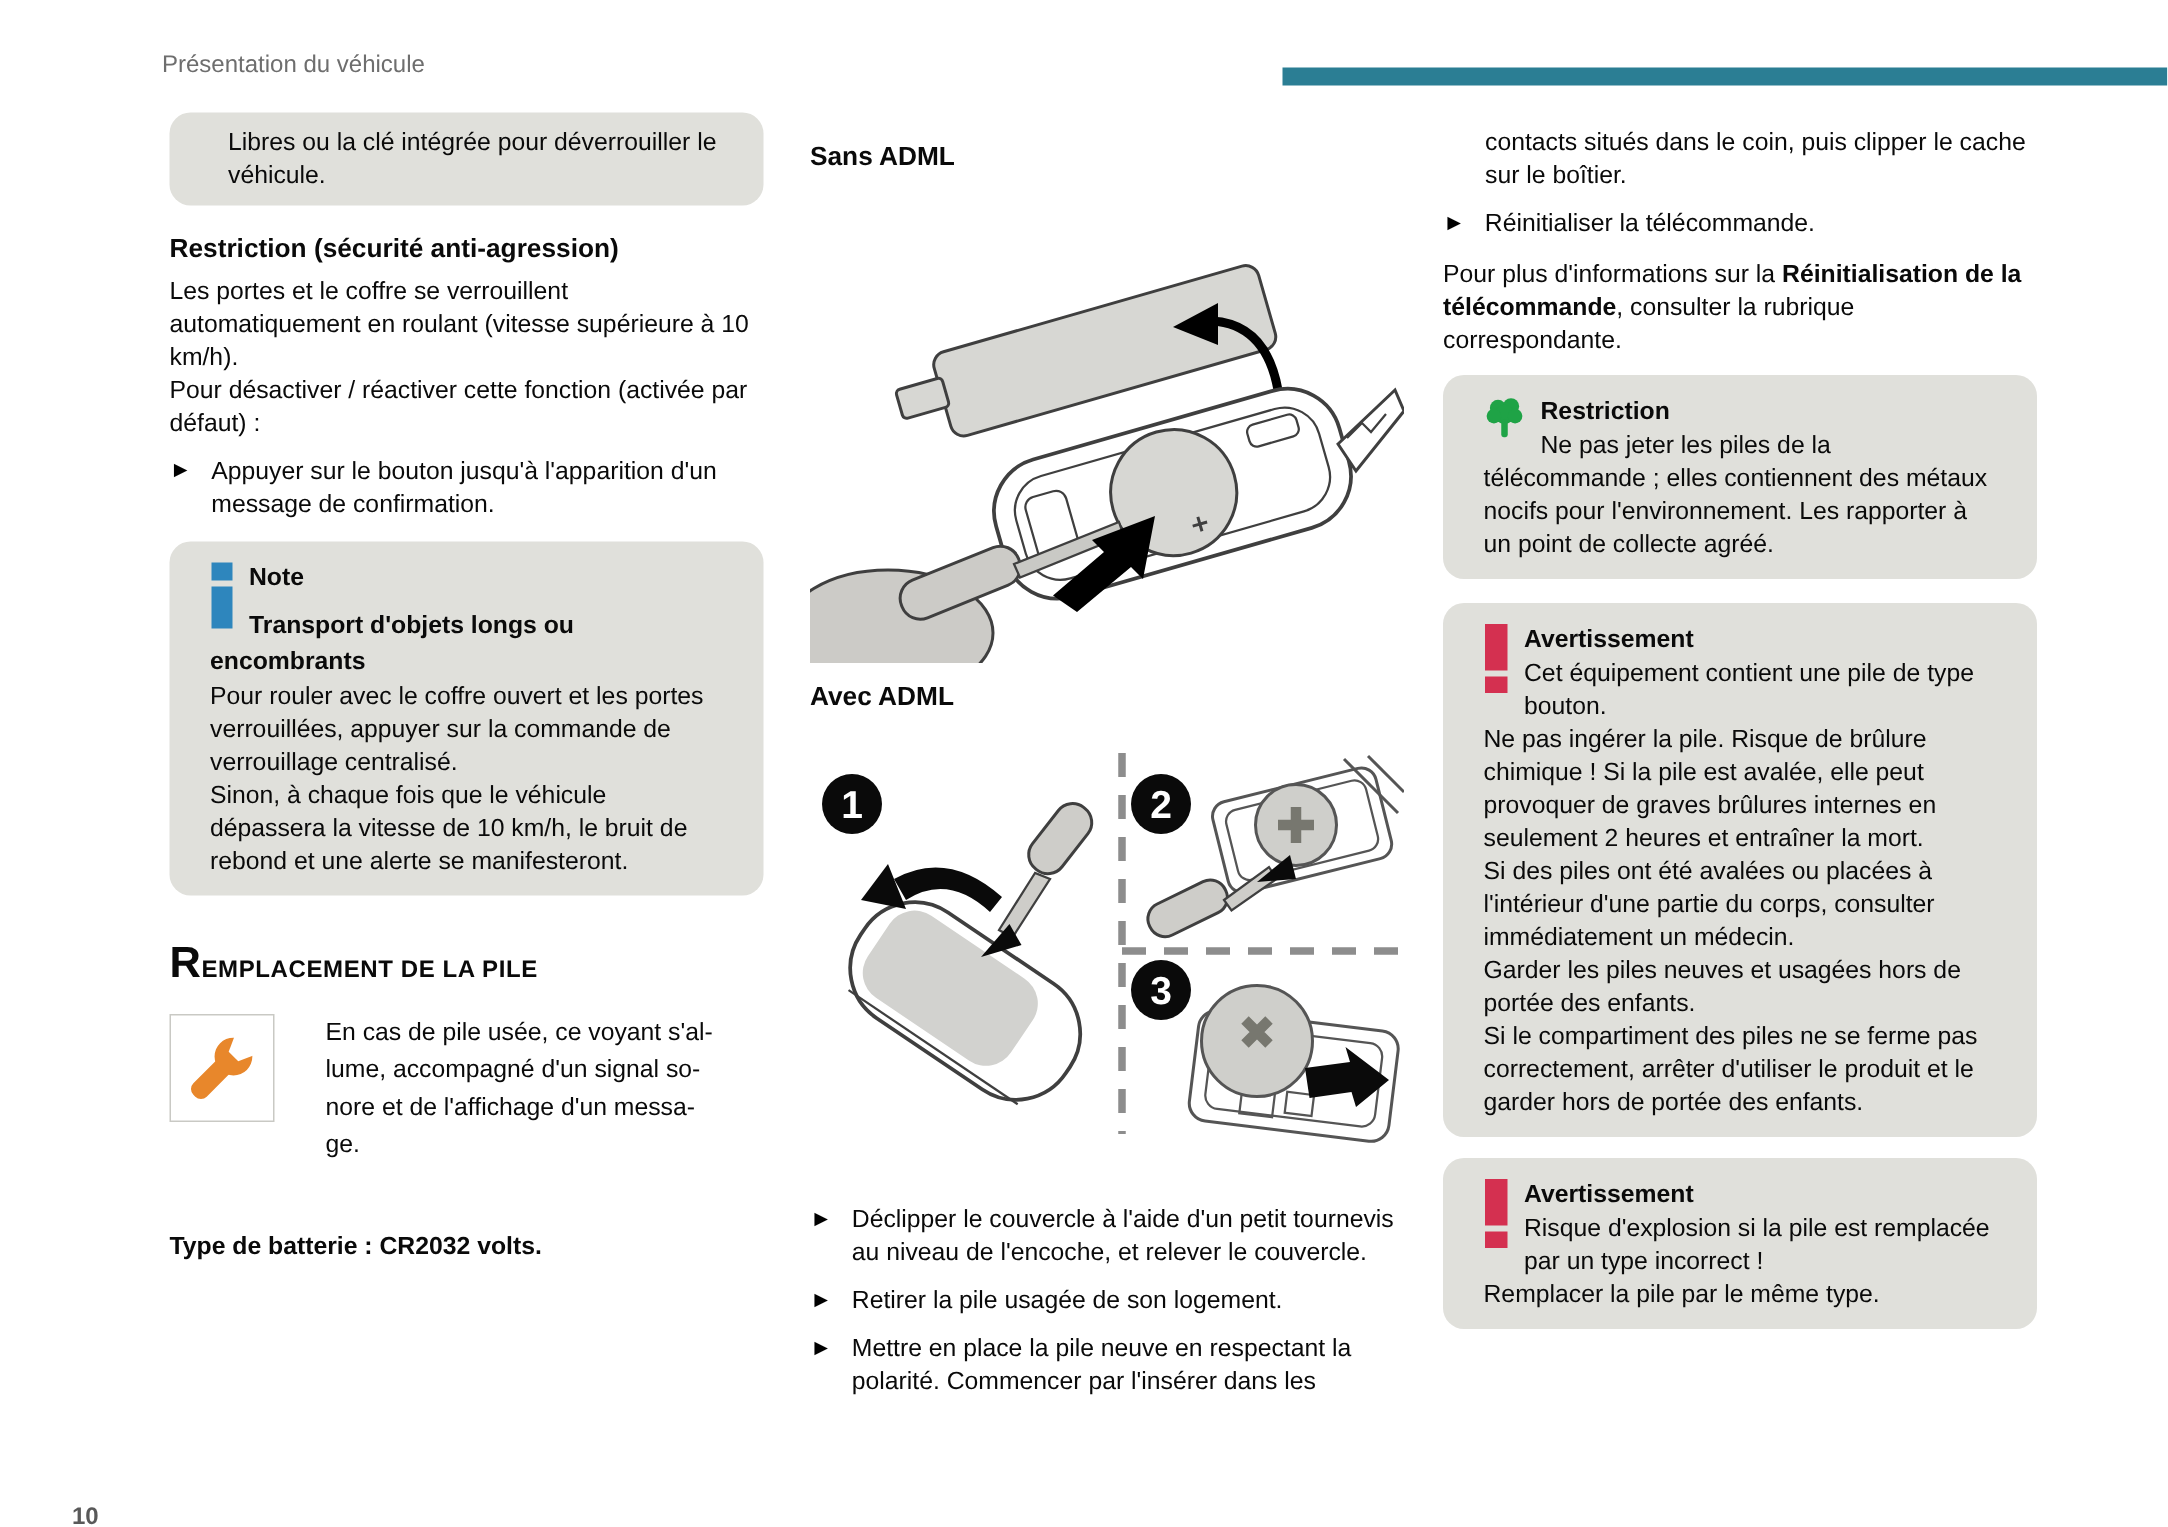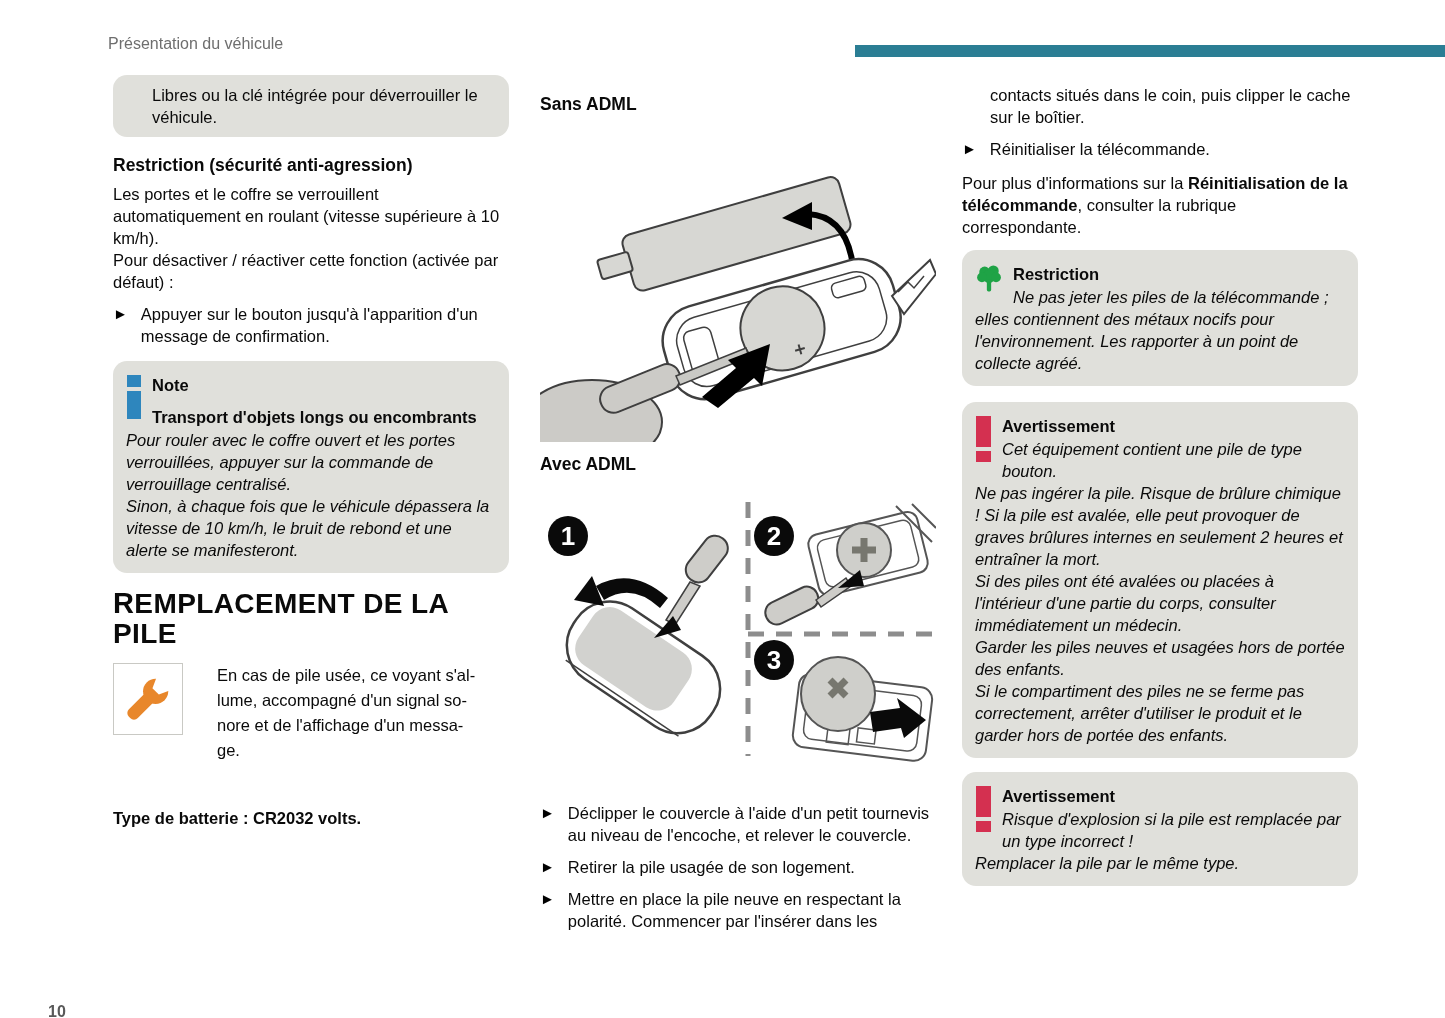--- a/index.html
+++ b/index.html
@@ -7,34 +7,34 @@
         font-family:"Liberation Sans",sans-serif;color:#0a0a0a;
         font-size:16.5px;line-height:22px;}
   .hdr{position:absolute;left:108px;top:33px;font-size:16px;color:#6e6e6e;}
   .tealbar{position:absolute;left:855px;top:45px;width:590px;height:12px;background:#2b7e94;}
   .pageno{position:absolute;left:48px;top:1001px;font-weight:bold;font-size:16px;color:#595959;}
   .col{position:absolute;width:396px;}
   .col-left{left:113px;top:75px;}
   .col-mid{left:540px;top:92px;}
   .col-right{left:962px;top:84px;}
   p{margin:0;}
-  .gbox{background:#e0e0db;border-radius:14px;padding:12px 13px;}
+  .gbox{background:#e0e0db;border-radius:14px;padding:12px 27px;}
   .carrybox{padding:9px 14px 9px 39px;}
   .h-bold{font-weight:bold;font-size:17.5px;line-height:24px;}
   .mt6{margin-top:6px}.mt10{margin-top:10px}.mt12{margin-top:12px}
   .mt14{margin-top:14px}.mt16{margin-top:16px}
   .bullet{display:flex;gap:13px;margin-top:10px;}
   .bullet .arr{flex:0 0 auto;font-size:15px;line-height:22px;color:#000;}
   .bullet .btxt{flex:1;}
-  .section-h{margin-top:15px;font-weight:bold;font-size:28px;line-height:30px;
+  .section-h{margin-top:30px;font-weight:bold;font-size:16px;line-height:30px;
              text-transform:uppercase;letter-spacing:.4px;}
   .section-h::first-letter{font-size:29px;}
   .box-icon{float:left;margin:2px 11px 4px 1px;}
   .box-title{font-weight:bold;line-height:24px;}
-  .box-par{margin:0;font-style:italic;}
+  .box-par{margin:0;}
   .note-sub{font-weight:bold;margin-top:8px;line-height:24px;}
   
   .i-icon{width:14px;}
   .i-icon .dot{display:block;width:14px;height:12px;background:#2e86bd;margin-bottom:4px;}
   .i-icon .stem{display:block;width:14px;height:28px;background:#2e86bd;}
   
   .warn-icon{width:15px;}
   .warn-icon .bar{display:block;width:15px;height:31px;background:#d43050;margin-bottom:4px;}
   .warn-icon .sq{display:block;width:15px;height:11px;background:#d43050;}
   

